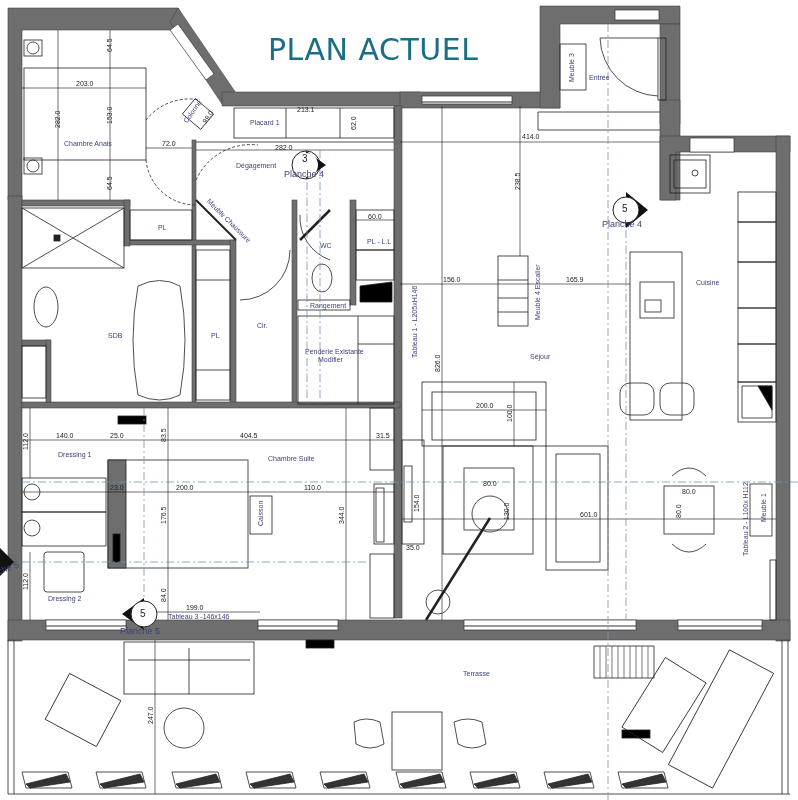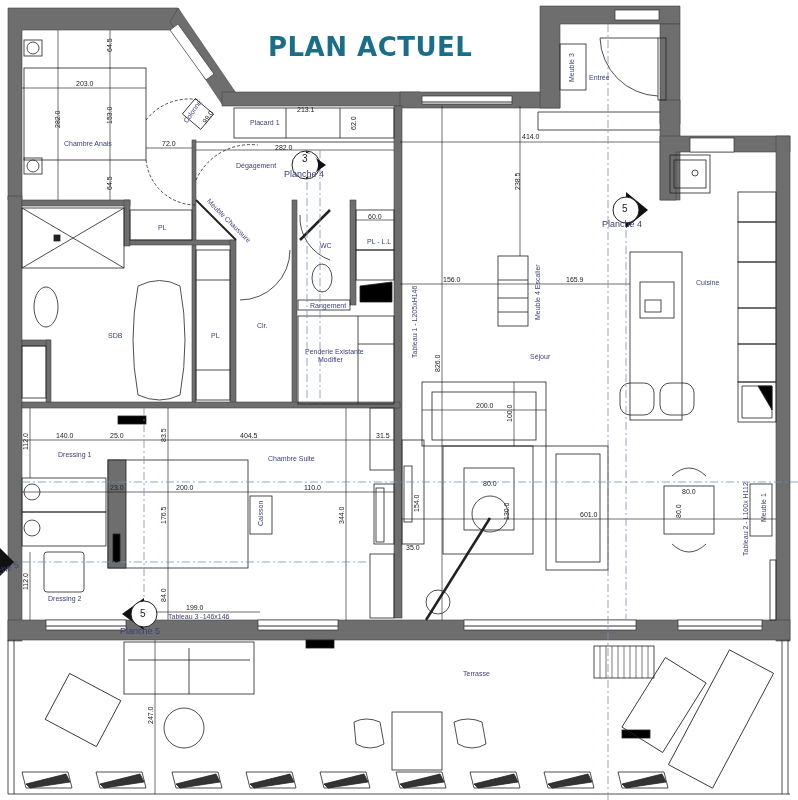--- a/index.html
+++ b/index.html
@@ -1,18 +1,18 @@
 <!DOCTYPE html>
 <html><head>
 <meta charset="utf-8">
 <style>
   html,body{margin:0;padding:0;background:#ffffff;}
   body{width:798px;height:800px;overflow:hidden;position:relative;font-family:"Liberation Sans",sans-serif;}
   #plan{position:absolute;left:0;top:0;width:798px;height:800px;}
-  .title{position:absolute;left:268px;top:32px;font-family:"DejaVu Sans",sans-serif;font-weight:bold;font-size:26px;color:#1a6e87;letter-spacing:0.5px;text-align:right;}
+  .title{position:absolute;left:268px;top:32px;font-family:"DejaVu Sans",sans-serif;font-weight:normal;font-size:30px;color:#1a6e87;letter-spacing:0.5px;text-align:right;}
   .room{font-family:"Liberation Sans",sans-serif;font-size:7px;fill:#3b3f78;}
   .dim{font-family:"Liberation Sans",sans-serif;font-size:7px;fill:#222;}
   .sec{font-family:"Liberation Sans",sans-serif;font-size:9px;fill:#3b3f78;}
   .secnum{font-family:"Liberation Sans",sans-serif;font-size:10px;fill:#222;}
 </style>
 </head>
 <body>
 
 <div class="title">PLAN ACTUEL</div>
 

